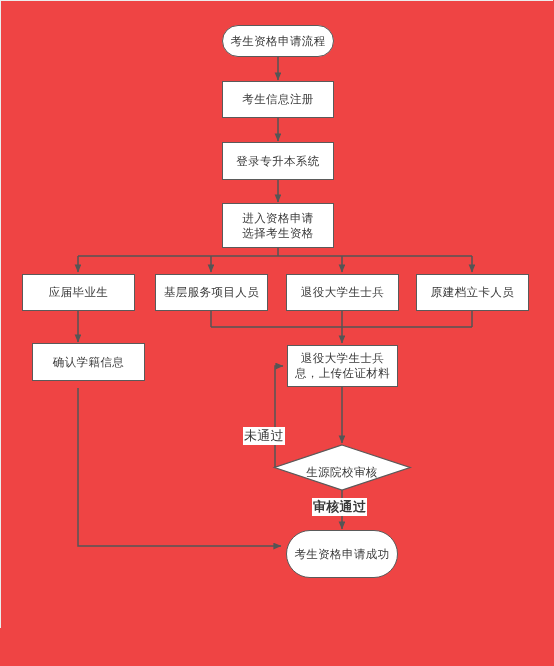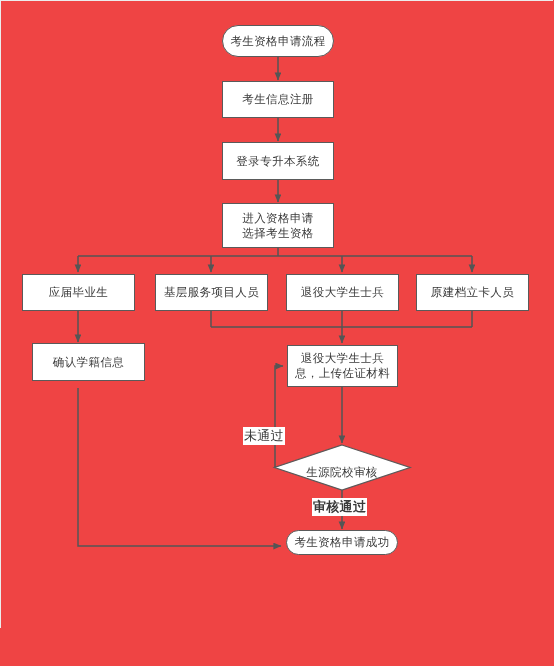--- a/index.html
+++ b/index.html
@@ -146,19 +146,19 @@
 
   <div class="node" style="left:32px; top:343px; width:113px; height:38px;">确认学籍信息</div>
 
   <div class="node" style="left:287px; top:345px; width:111px; height:42px;">退役大学生士兵
 息，上传佐证材料</div>
 
   <div class="node diamond" style="left:274px; top:445px; width:136px; height:45px;">
     <span class="diamond-label">生源院校审核</span>
   </div>
 
-  <div class="node stadium" style="left:286px; top:530px; width:112px; height:25px;">考生资格申请成功</div>
+  <div class="node stadium" style="left:286px; top:530px; width:112px; height:48px;">考生资格申请成功</div>
 
   <div class="edge-label" style="left:243px; top:427px;">未通过</div>
 
   <div class="edge-label" style="left:312px; top:498px;font-weight:bold;">审核通过</div>
 
 </div>
 
 </body></html>

